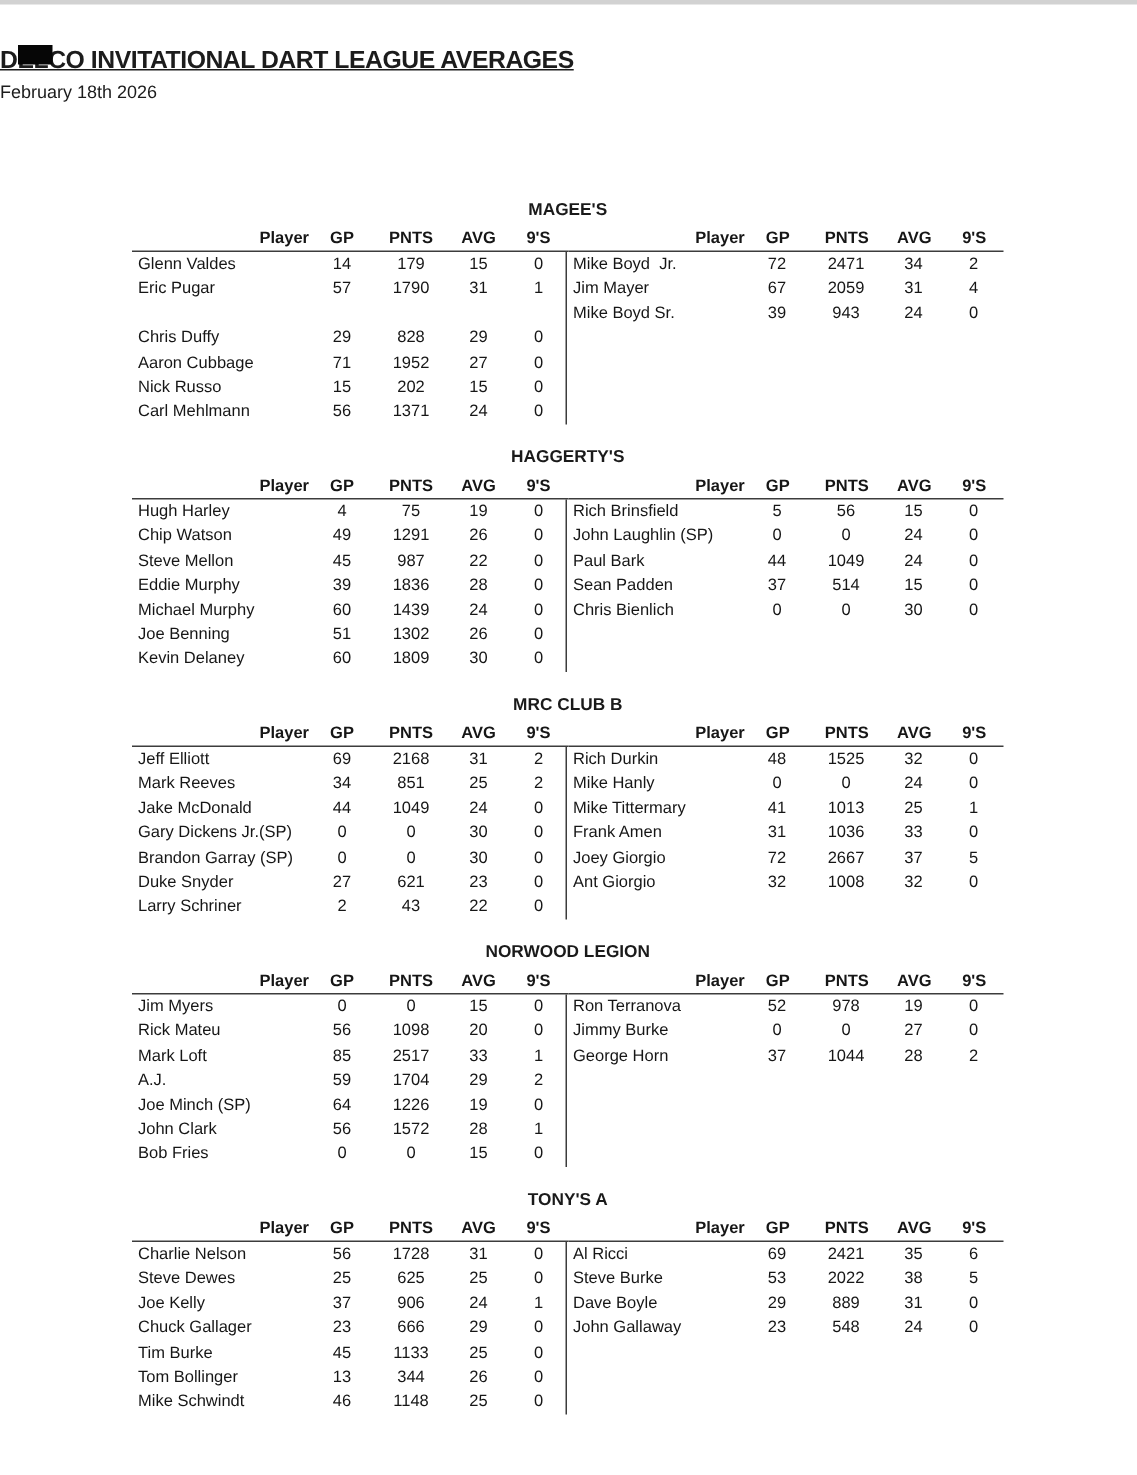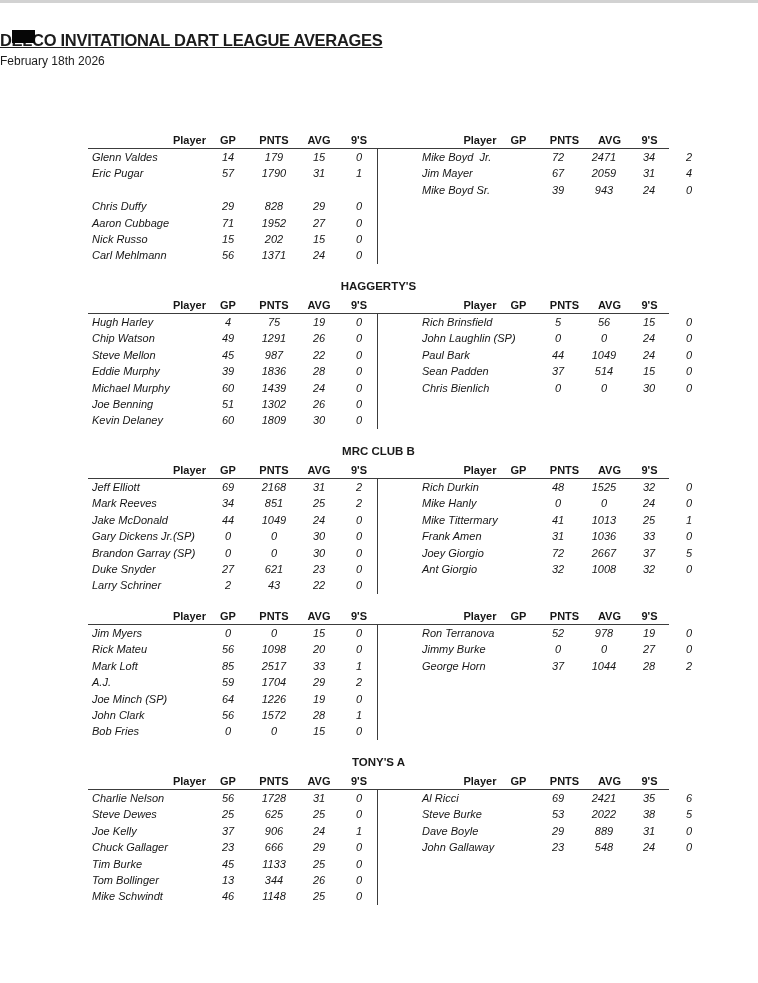--- a/index.html
+++ b/index.html
@@ -62,43 +62,43 @@
     font-size: 11px;
   }
   .thead .row, .row.head {
     height: 15px;
     line-height: 15px;
     font-weight: bold;
   }
   .thead {
     border-bottom: 1.5px solid #3c3c3c;
   }
-  .tbody { height: 115px; font-style: italic; }
+  .tbody { height: 115px; }
   .tbl.right .tbody {
     border-left: 1.5px solid #3c3c3c;
     margin-left: -1.5px;
-    padding-left: 40px;
   }
   .c { text-align: center; overflow: hidden; }
   .c.player { text-align: left; padding-left: 4px; white-space: pre; }
   .thead .c.player { text-align: right; padding-left: 0; }
 </style>
 </head>
 <body>
 
 <div class="page">
   <div class="corner-mark"></div>
 
   <div class="doc-header">
     <div class="doc-title">DELCO INVITATIONAL DART LEAGUE AVERAGES</div>
     <div class="doc-date">February 18th 2026</div>
   </div>
 
   <div class="content">
   <div class="section">
+    <div class="section-title">MAGEE'S</div>
     <div class="tables">
       <div class="tbl left">
         <div class="thead">
               <div class="row head">
                 <span class="c player">Player</span>
                 <span class="c">GP</span>
                 <span class="c">PNTS</span>
                 <span class="c">AVG</span>
                 <span class="c">9'S</span>
               </div>
@@ -474,20 +474,21 @@
                 <span class="c"></span>
                 <span class="c"></span>
                 <span class="c"></span>
               </div>
             </div>
       </div>
     </div>
   </div>
 
   <div class="section">
+    <div class="section-title">NORWOOD LEGION</div>
     <div class="tables">
       <div class="tbl left">
         <div class="thead">
               <div class="row head">
                 <span class="c player">Player</span>
                 <span class="c">GP</span>
                 <span class="c">PNTS</span>
                 <span class="c">AVG</span>
                 <span class="c">9'S</span>
               </div>

